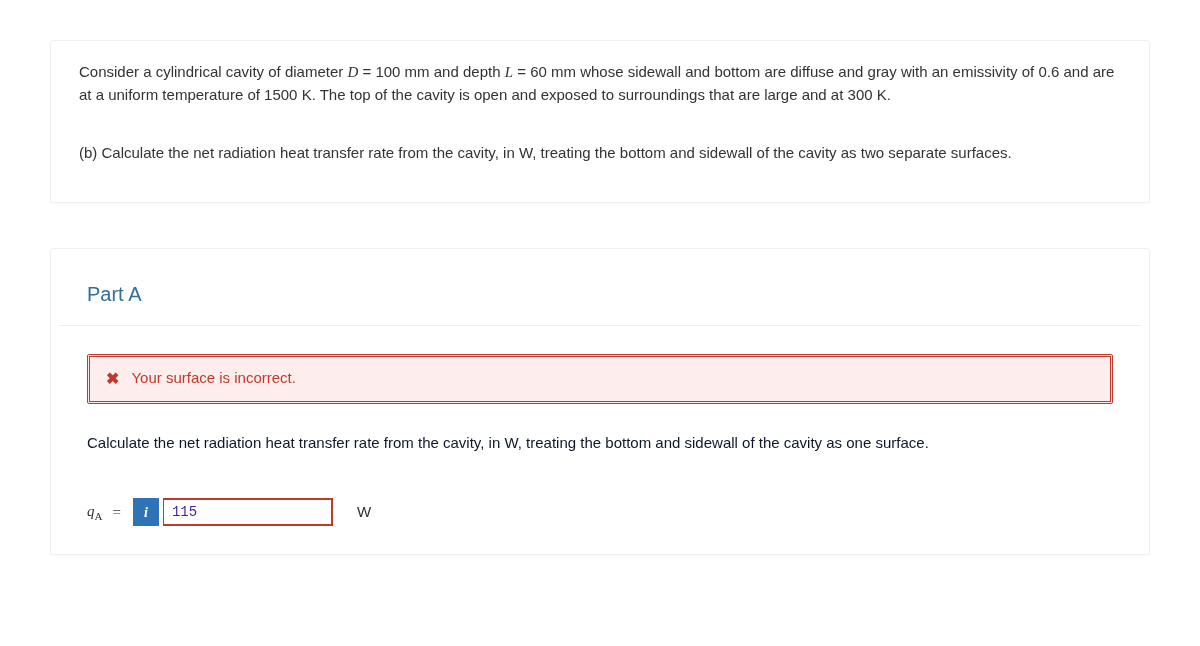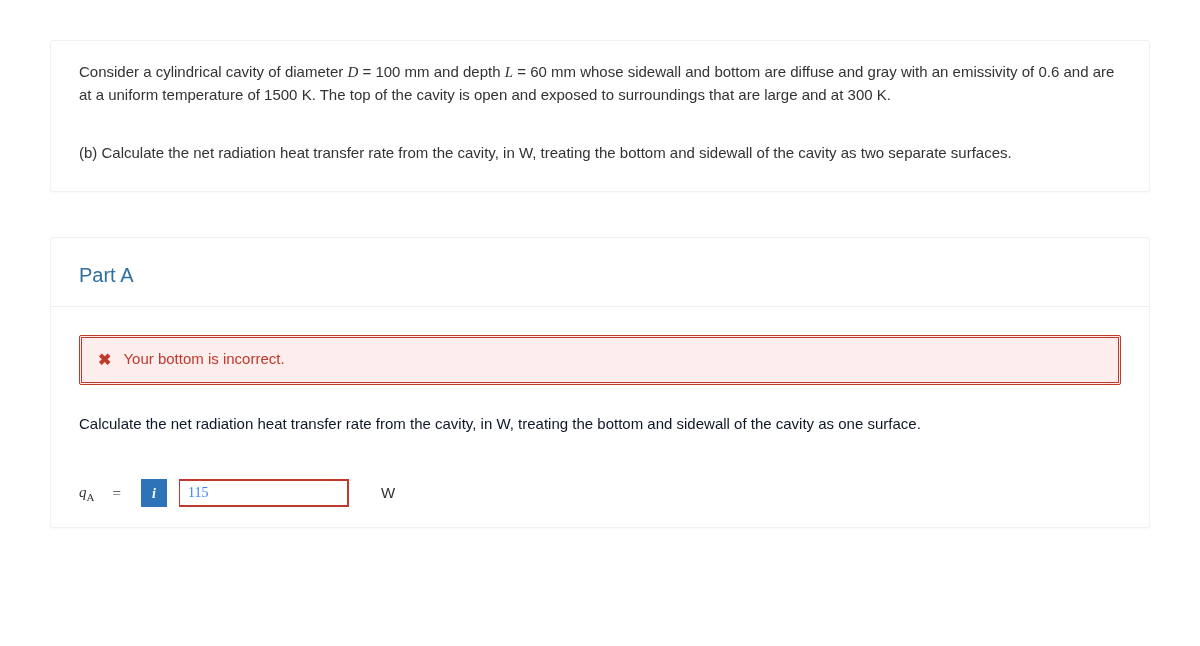--- a/index.html
+++ b/index.html
@@ -33,21 +33,21 @@
     color: #333;
   }
   .problem-text p.prob-main {
     margin-bottom: 36px;
   }
   .math-var {
     font-family: "Times New Roman", serif;
     font-style: italic;
   }
   .part-card {
-    padding: 0;
+    padding: 8px;
     margin-top: 45px;
   }
   .part-header {
     padding: 22px 28px 16px 28px;
     color: #2f6f9f;
     font-size: 20px;
     border-bottom: 1px solid #eee;
   }
   .part-body {
     padding: 28px 28px 20px 28px;
@@ -67,21 +67,21 @@
     font-weight: bold;
     font-size: 16px;
   }
   .instr {
     color: #0f172a;
     margin-bottom: 44px;
   }
   .answer-row {
     display: flex;
     align-items: flex-start;
-    gap: 12px;
+    gap: 4px;
   }
   .answer-row .var-label {
     font-family: "Times New Roman", serif;
     font-style: italic;
     font-size: 15px;
     align-self: center;
     margin-right: 6px;
   }
   .answer-row .eq {
     font-family: "Times New Roman", serif;
@@ -105,51 +105,51 @@
     border-right: none;
   }
   .answer-input {
     height: 28px;
     box-sizing: border-box;
     border: 2px solid #c0392b;
     border-left: 1px solid #c0392b;
     width: 170px;
     padding: 0 8px;
     font-size: 14px;
-    font-family: Liberation Serif, serif;
+    font-family: Liberation Mono, monospace;
     outline: none;
-    color: #3b82f6;
+    color: #4c1d95;
   }
   .unit-label {
     align-self: center;
     margin-left: 20px;
     font-size: 15px;
     color: #333;
   }
 </style>
 </head>
 <body>
 
 <div class="page">
 
   <div class="card problem-card">
     <div class="problem-text">
       <p class="prob-main">
         <span>Consider a cylindrical cavity of diameter </span><span class="math-var">D</span><span> = </span><span>100 mm and depth </span><span class="math-var">L</span><span> = </span><span> 60 mm whose sidewall and bottom are diffuse and gray with an emissivity of 0.6 and are at a uniform temperature of 1500 K. The top of the cavity is open and exposed to surroundings that are large and at 300 K.</span>
       </p>
-      <p style="margin-bottom:0">(b) Calculate the net radiation heat transfer rate from the cavity, in W, treating the bottom and sidewall of the cavity as two separate surfaces.</p>
+      <p style="margin-bottom:11px">(b) Calculate the net radiation heat transfer rate from the cavity, in W, treating the bottom and sidewall of the cavity as two separate surfaces.</p>
     </div>
   </div>
 
   <div class="card part-card">
     <div class="part-header">Part A</div>
     <div class="part-body">
       <div class="feedback-box">
         <span class="x-icon">✖</span>
-        <span>Your bottom is incorrect.</span>
+        <span>Your surface is incorrect.</span>
       </div>
       <div class="instr">Calculate the net radiation heat transfer rate from the cavity, in W, treating the bottom and sidewall of the cavity as one surface.</div>
       <div class="answer-row">
         <span class="var-label">
           <span>q</span><sub style="font-style:normal;font-size:11px">A</sub>
         </span>
         <span class="eq">=</span>
         <div class="info-btn">
           <span>i</span>
         </div>

